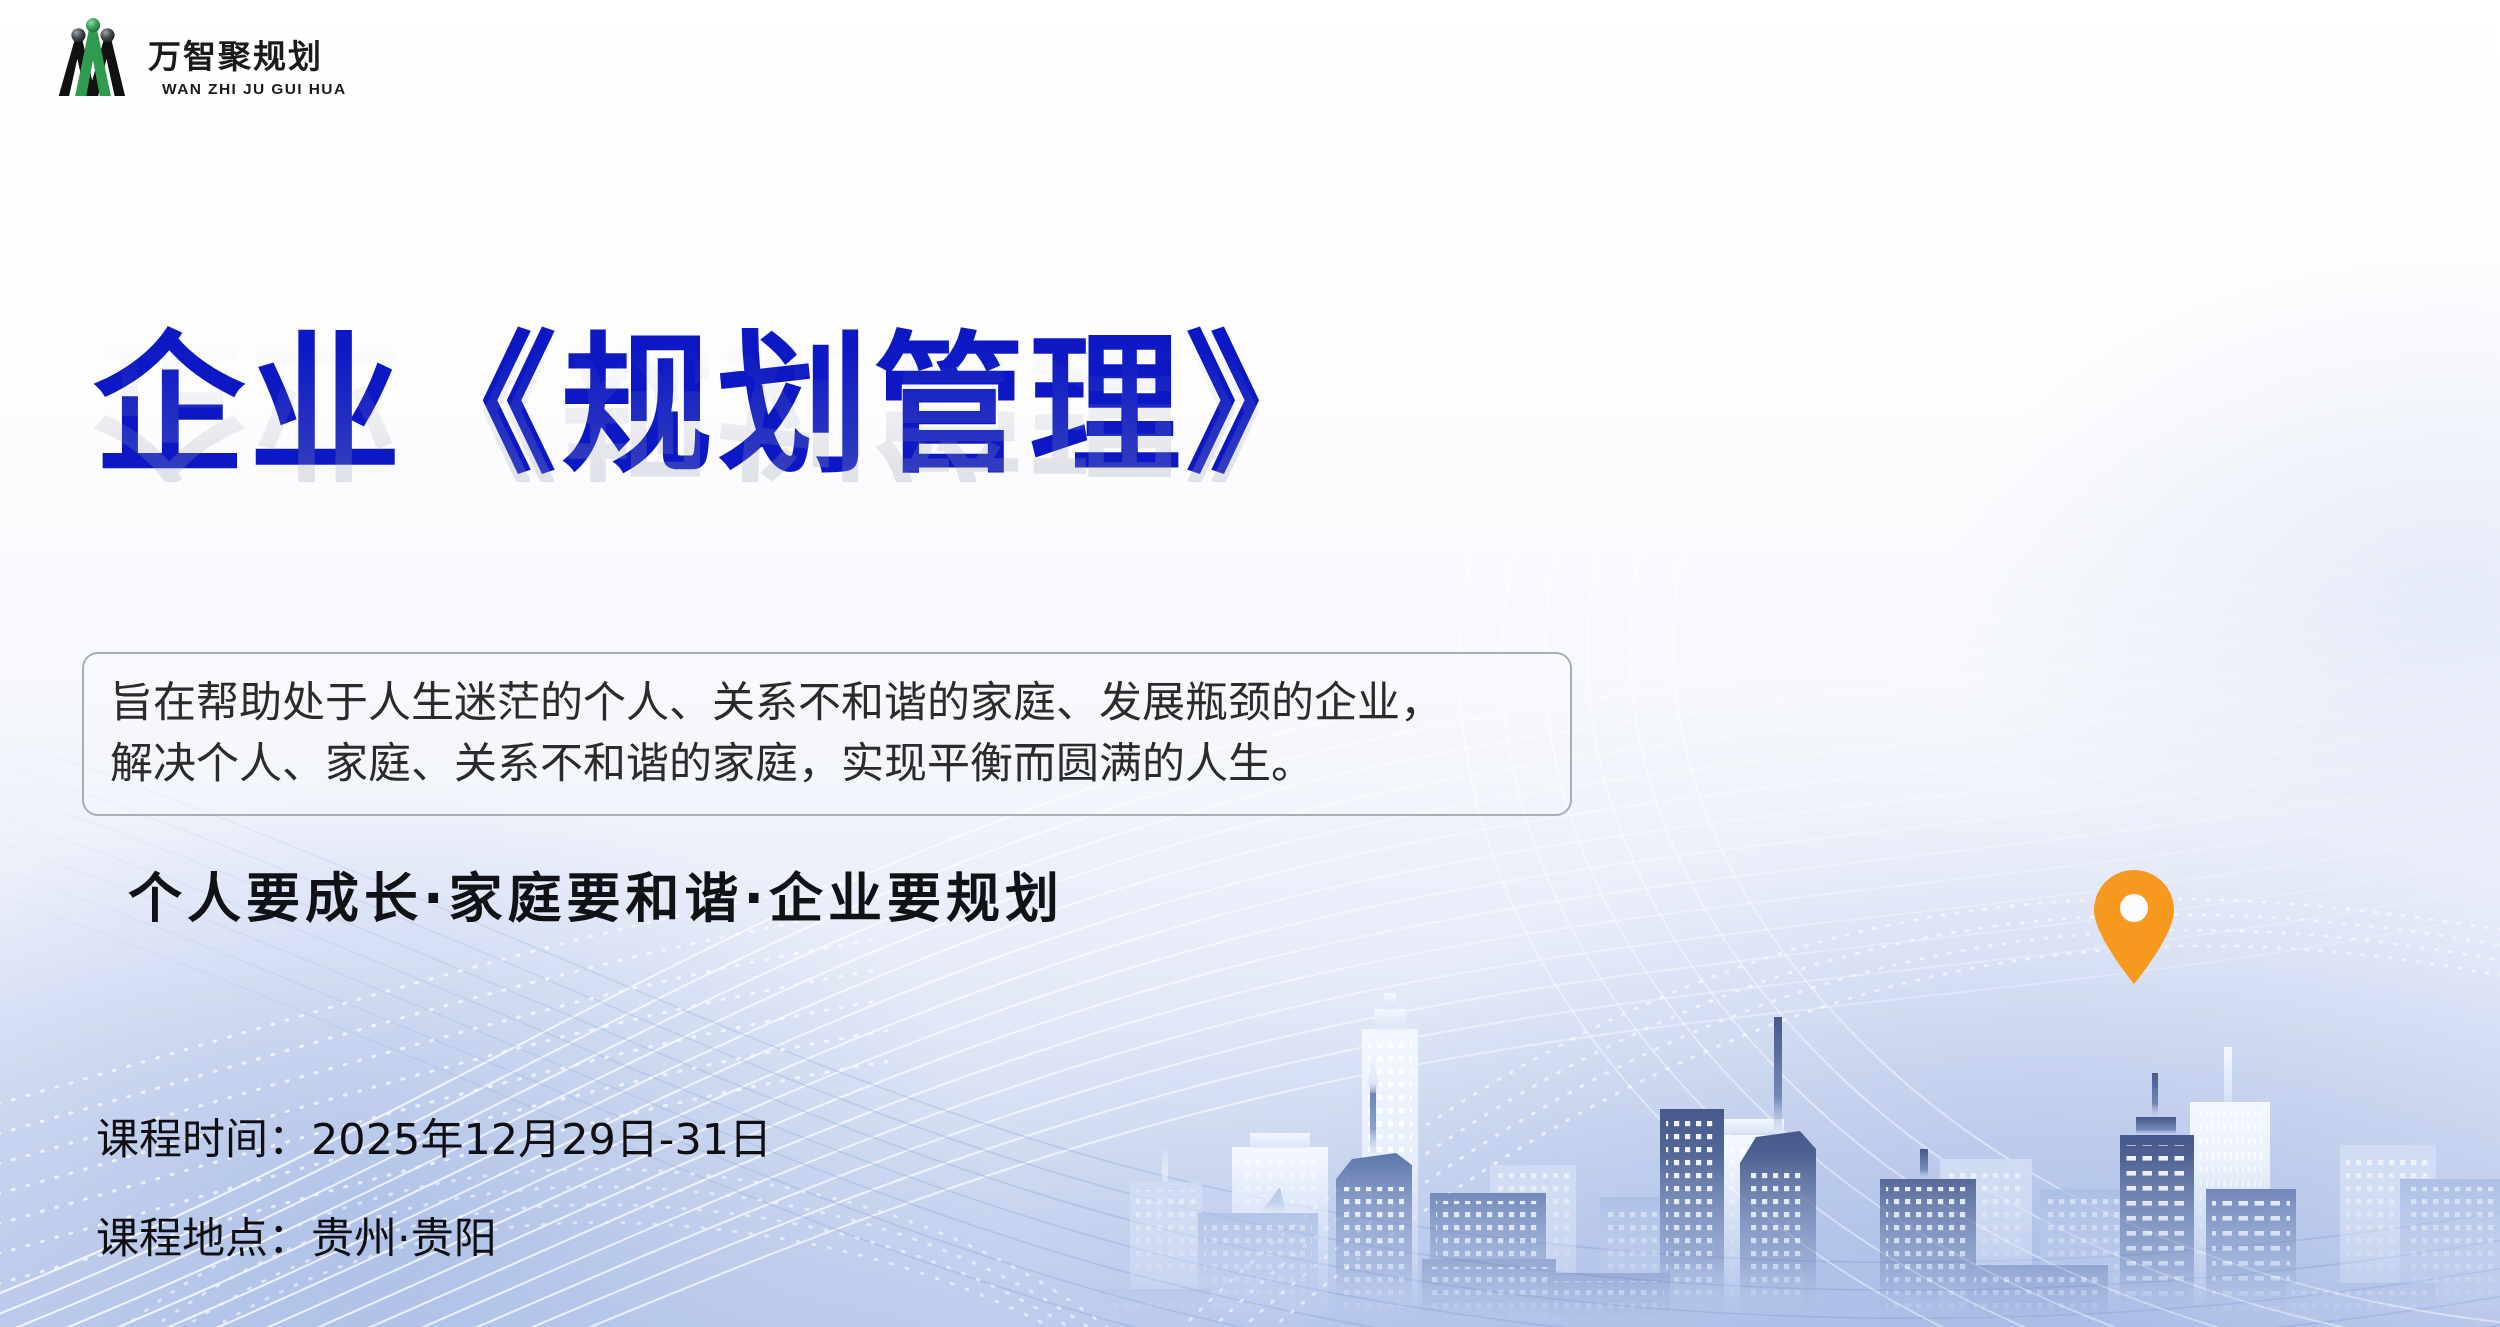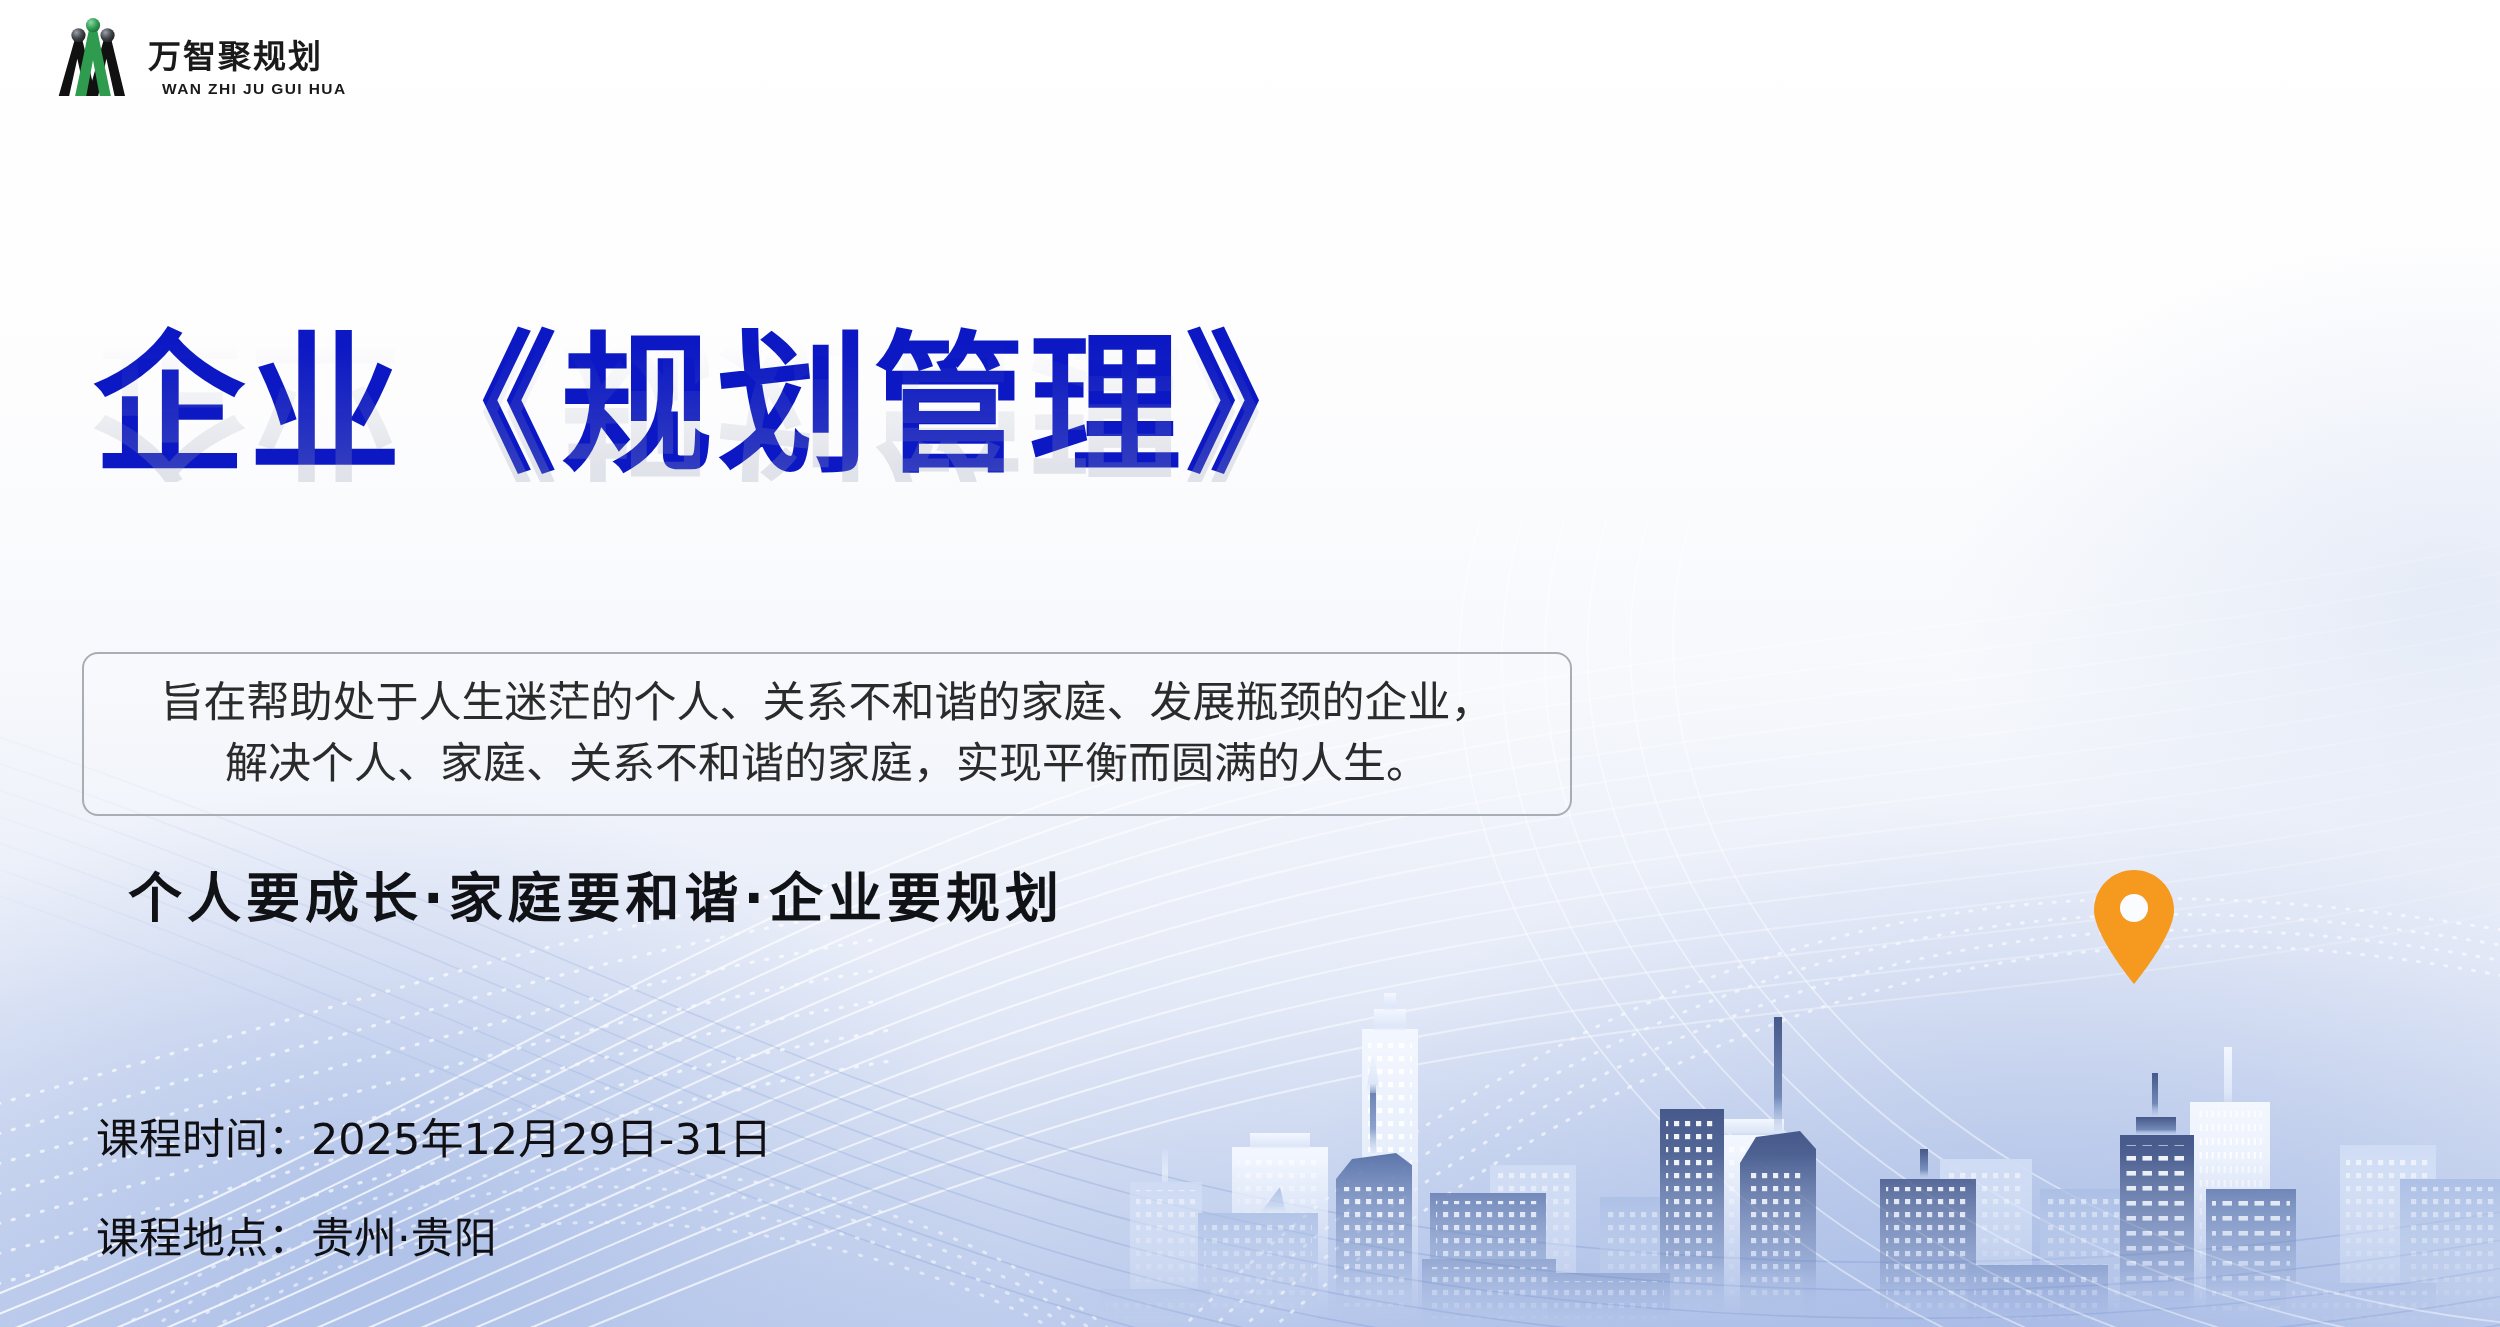--- a/index.html
+++ b/index.html
@@ -81,21 +81,21 @@
     position:absolute; left:82px; top:652px;
     width:1490px;
     border:2px solid #a9adb4;
     border-radius:16px;
     padding:18px 26px 20px 26px;
     background:rgba(255,255,255,0.18);
   }
   .desc-line {
     font-family:"DejaVu Sans","Liberation Sans",sans-serif;
     font-size:43px; font-weight:400; color:#2b2b2b;
-    line-height:1.42; white-space:nowrap;text-align:center;
+    line-height:1.42; white-space:nowrap;
   }
 
   
   .tagline {
     position:absolute; left:128px; top:854px;
     font-family:"DejaVu Sans","Liberation Sans",sans-serif;
     font-size:54px; font-weight:700; color:#111216;
     letter-spacing:5px; white-space:nowrap;
   }
 

